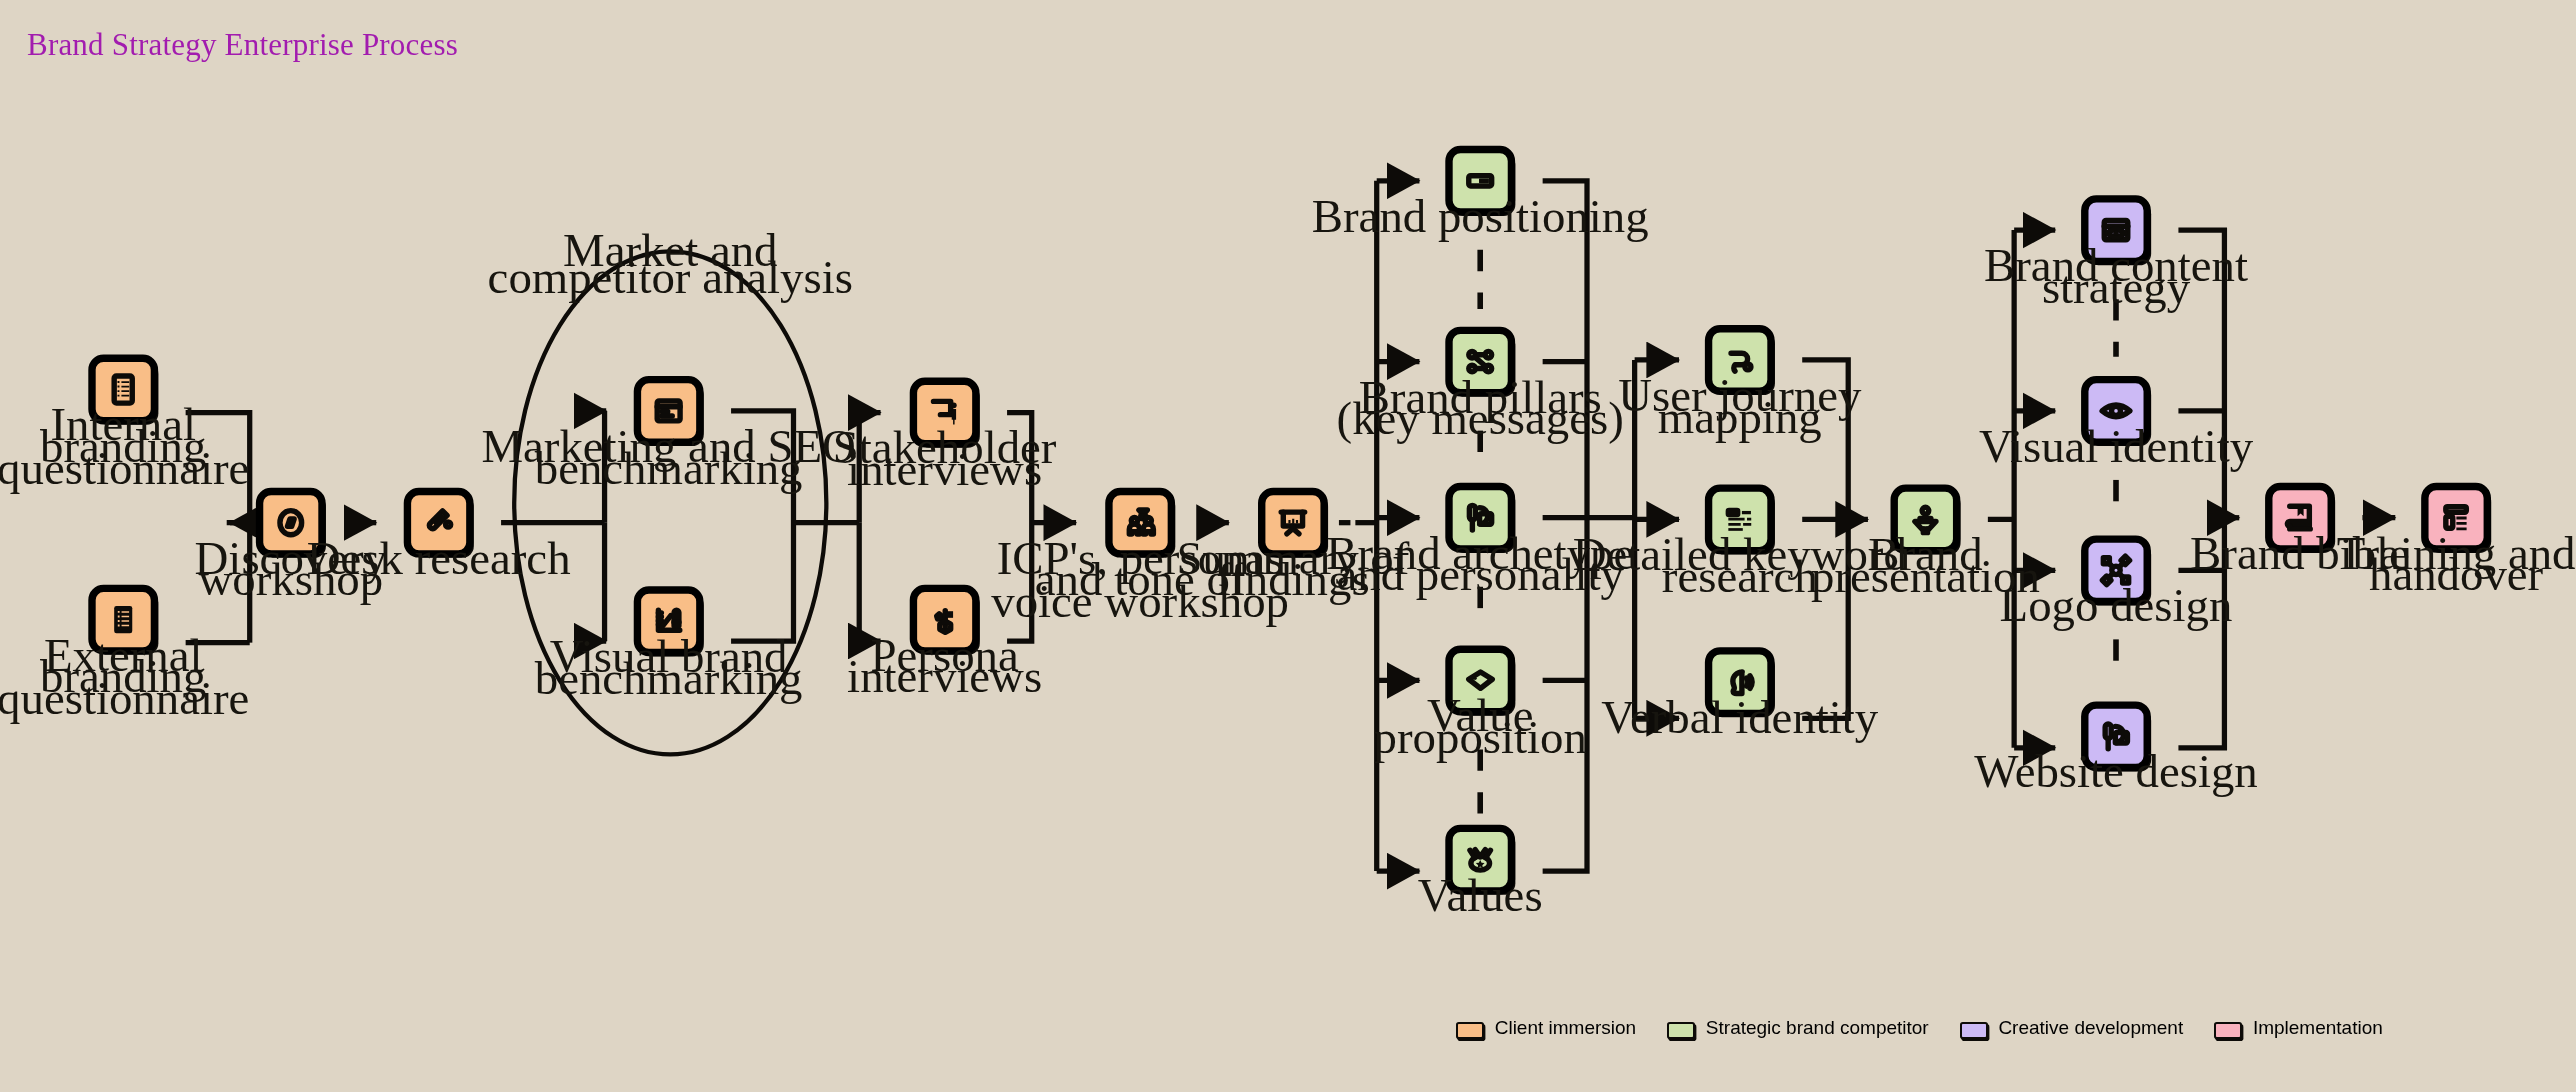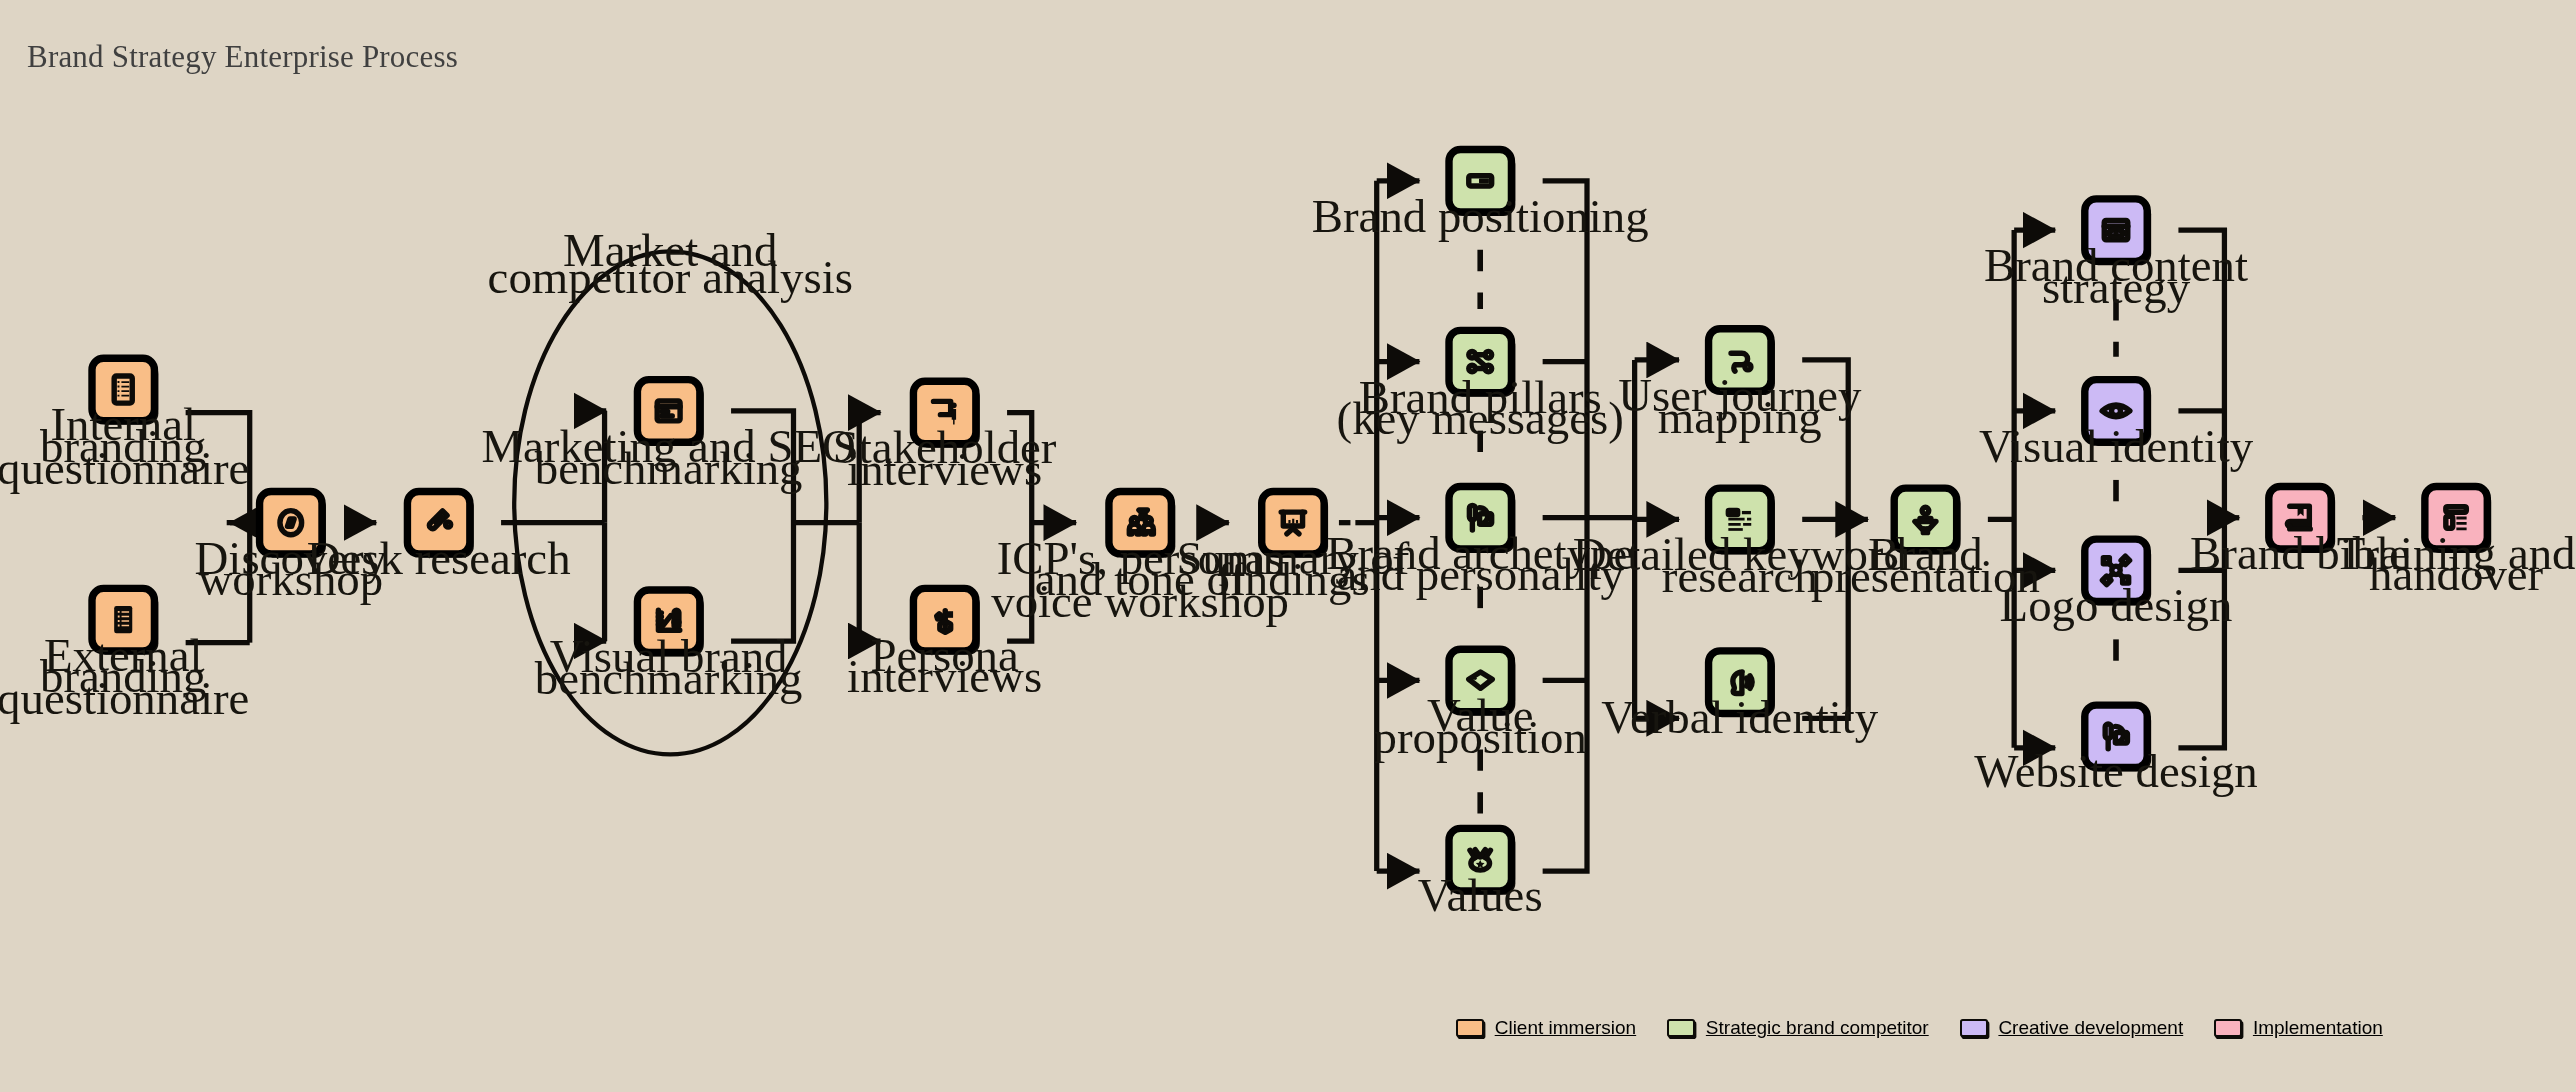--- a/index.html
+++ b/index.html
@@ -6,23 +6,22 @@
   html,body{margin:0;padding:0;}
   body{
     width:2576px;height:1093px;
     background:#ded5c5;
     font-family:"Liberation Serif","DejaVu Serif",serif;
     overflow:hidden;
     position:relative;
   }
   #page-title{
     position:absolute;left:27px;top:27px;
-    font-size:31px;color:#404040;letter-spacing:0.2px;
+    font-size:31px;color:#a21caf;letter-spacing:0.2px;
     font-family:"Liberation Serif","DejaVu Serif",serif;
-    margin-top:12px;
   }
   svg#diagram{position:absolute;left:0;top:0;width:2576px;height:1093px;}
   .node-rect{stroke:#000;stroke-width:4.5;}
   .shadow-rect{fill:#0d0b08;}
   .lbl{
     font-family:"Liberation Serif","DejaVu Serif",serif;
     font-size:28.5px;fill:#17150f;text-anchor:middle;
   }
   .grouplbl{
     font-family:"Liberation Serif","DejaVu Serif",serif;
@@ -31,21 +30,21 @@
   .edge{stroke:#0d0b08;stroke-width:3.2;fill:none;}
   .edge-dash{stroke:#0d0b08;stroke-width:3.4;fill:none;stroke-dasharray:13 13;}
   .ellipse-grp{stroke:#0d0b08;stroke-width:2.6;fill:none;}
   .icon{fill:none;stroke:#0d0b08;stroke-width:3.6;stroke-linecap:round;stroke-linejoin:round;}
   .icon-f{fill:#0d0b08;stroke:none;}
   .legend-text{
     font-family:"Liberation Sans","DejaVu Sans",sans-serif;
     font-size:19px;fill:#4a4a4a;
   }
   #legend{position:absolute;left:1456px;top:1017px;display:flex;align-items:center;gap:0px;}
-  .legend-item{display:flex;align-items:center;margin-right:31px;text-decoration:underline;}
+  .legend-item{display:flex;align-items:flex-end;margin-right:31px;}
   .legend-swatch{
     width:24px;height:13.5px;border:2.1px solid #0d0b08;border-radius:2.8px;
     margin-right:10.7px;box-shadow:1.4px 2.1px 0 #0d0b08;
   }
 </style>
 </head>
 <body>
 
 <div id="page-title">Brand Strategy Enterprise Process</div>
 

